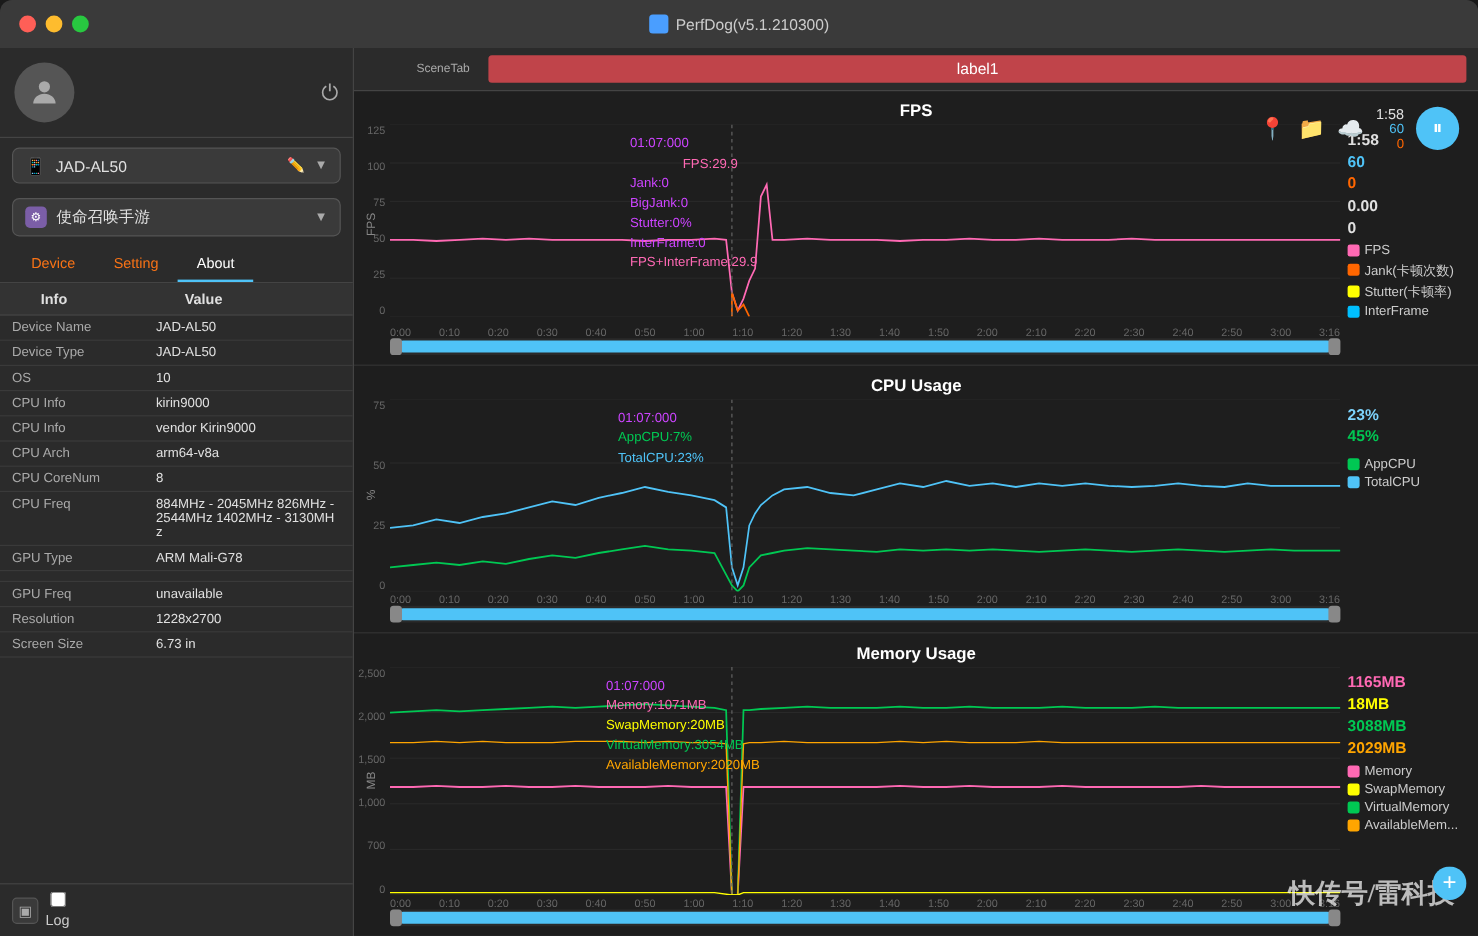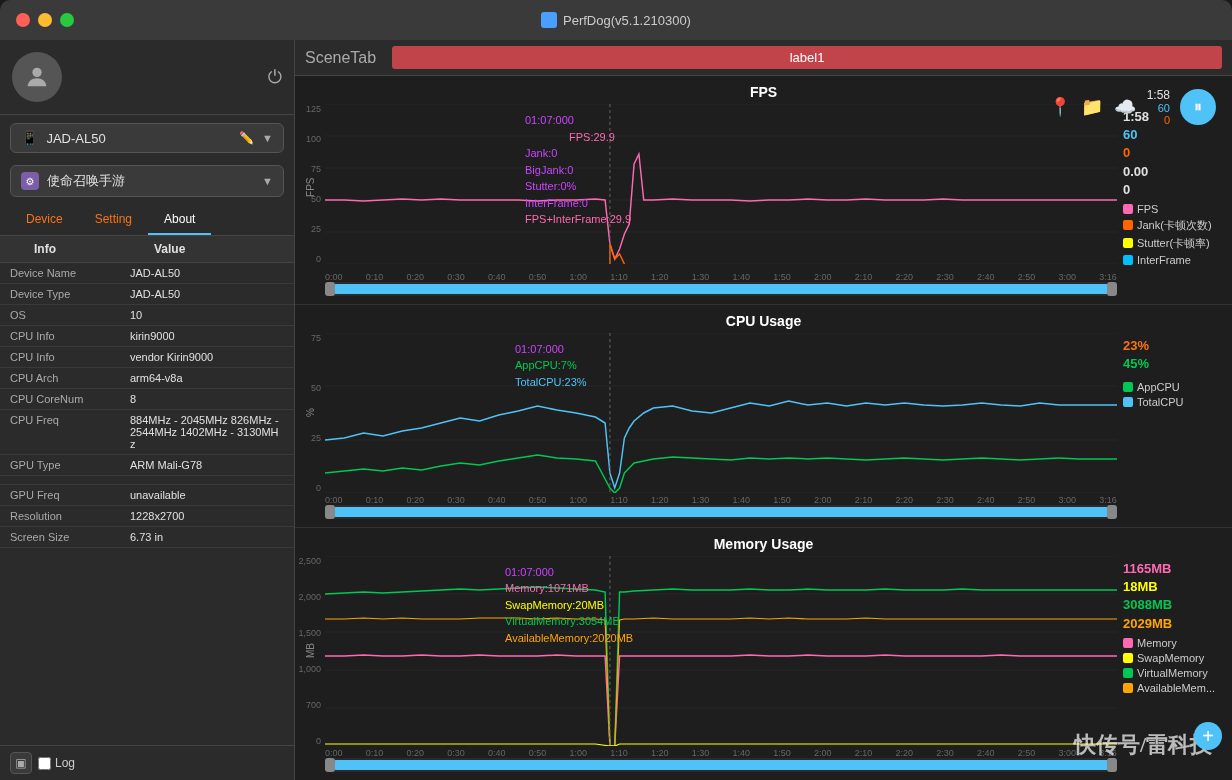--- a/index.html
+++ b/index.html
@@ -231,20 +231,21 @@
       justify-content: center;
       cursor: pointer;
       color: #aaa;
       font-size: 12px;
     }
     .log-checkbox {
       display: flex;
       align-items: center;
       gap: 4px;
       cursor: pointer;
+      flex-direction: column;
     }
     .log-checkbox input { cursor: pointer; }
     .log-checkbox label { font-size: 12px; color: #ccc; cursor: pointer; }
 
     
     .charts-area {
       flex: 1;
       display: flex;
       flex-direction: column;
       background: #1e1e1e;
@@ -254,23 +255,24 @@
     .scene-tab-bar {
       background: #2b2b2b;
       border-bottom: 1px solid #444;
       padding: 0 10px;
       display: flex;
       align-items: center;
       height: 36px;
       flex-shrink: 0;
     }
     .scene-tab-label {
-      font-size: 16px;
+      font-size: 10px;
       color: #aaa;
       margin-right: 16px;
+      margin-left: 42px;
     }
     .scene-tab-active {
       background: #c0444a;
       color: white;
       font-size: 13px;
       font-weight: 500;
       flex: 1;
       text-align: center;
       padding: 4px 0;
       border-radius: 3px;
@@ -698,21 +700,21 @@
             </svg>
             
             <div class="chart-tooltip" style="left:190px; top:8px; color:#cc44ff;">
               <div>01:07:000</div>
               <div style="color:#00c853;">AppCPU:7%</div>
               <div style="color:#4fc3f7;">TotalCPU:23%</div>
             </div>
           </div>
 
           <div class="chart-right-panel">
-            <div class="chart-right-value" style="color:#f97316;">23%</div>
+            <div class="chart-right-value" style="color:#7dd3fc;">23%</div>
             <div class="chart-right-value" style="color:#00c853;">45%</div>
             <div style="margin-top:8px;">
               <div class="chart-legend-item">
                 <div class="legend-dot" style="background:#00c853;"></div>
                 <span>AppCPU</span>
               </div>
               <div class="chart-legend-item">
                 <div class="legend-dot" style="background:#4fc3f7;"></div>
                 <span>TotalCPU</span>
               </div>

